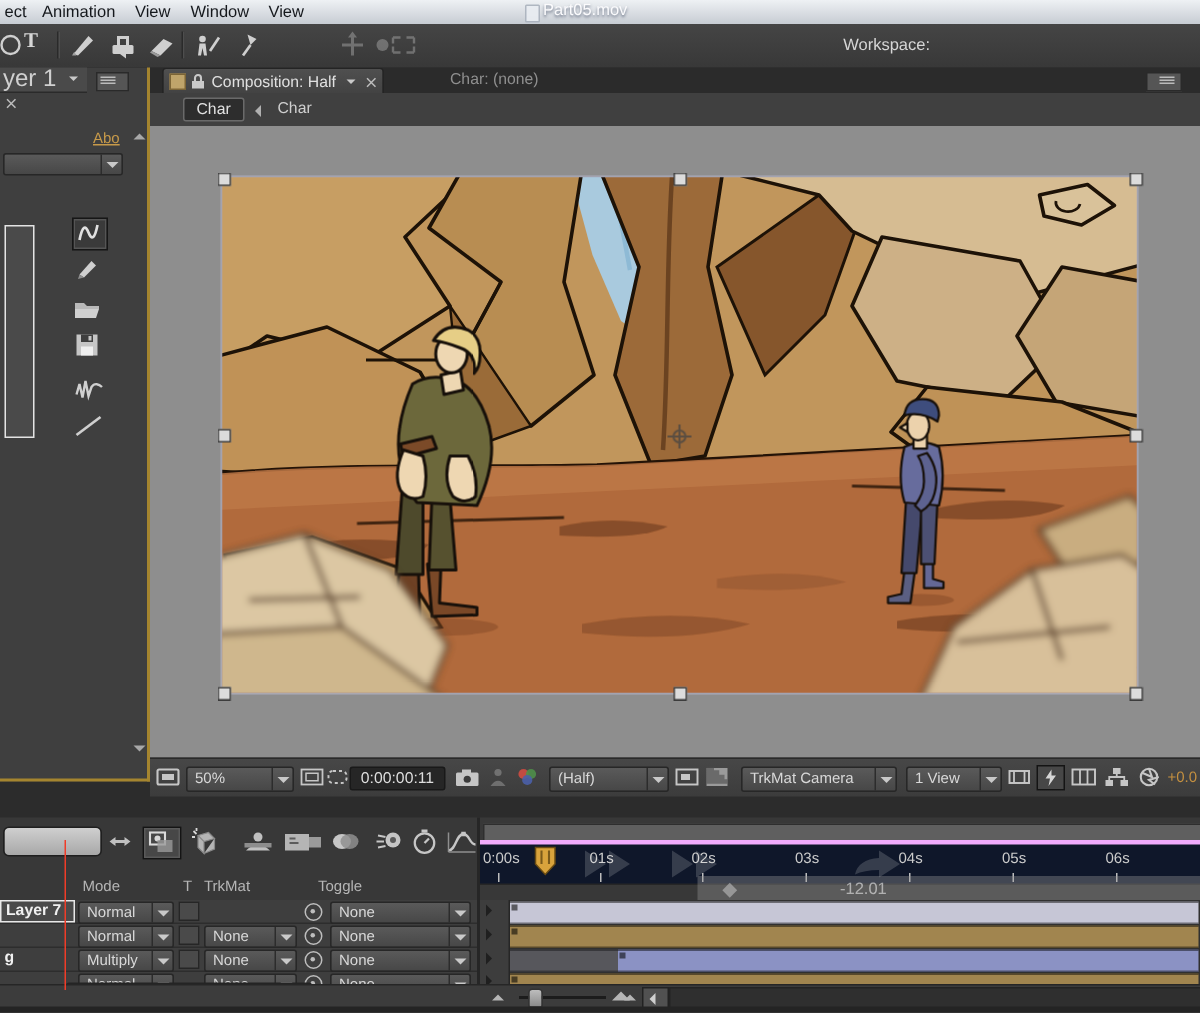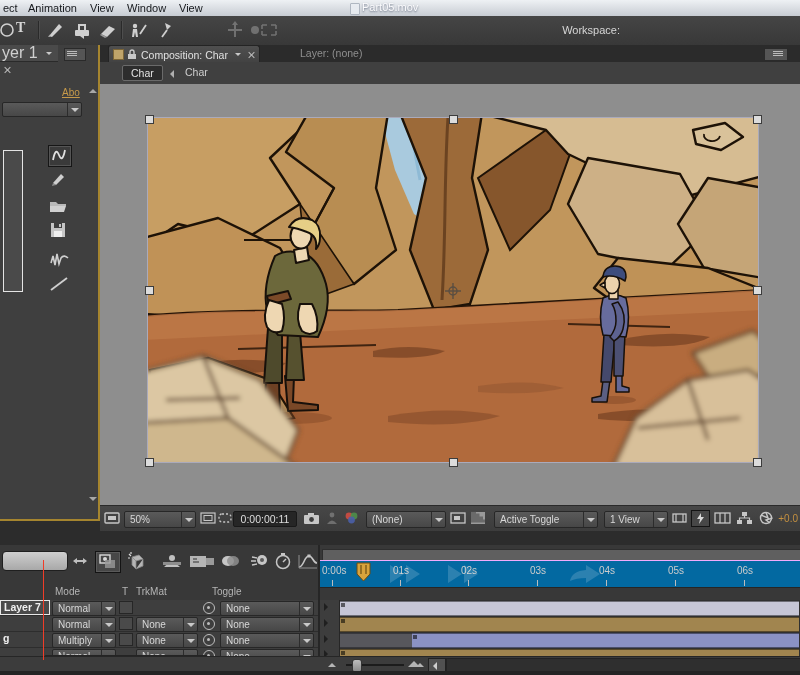--- a/index.html
+++ b/index.html
@@ -78,22 +78,22 @@
   
   #timeline{left:0;top:545px;width:800px;height:130px;background:#383838;}
   #tl-divider{position:absolute;left:318px;top:0;width:2px;height:115px;background:#262626;}
   #tl-search{position:absolute;left:2px;top:6px;width:64px;height:18px;border-radius:4px;
      background:linear-gradient(#cfcfcf,#a8a8a8);border:1px solid #1f1f1f;}
   .tl-icon{position:absolute;top:6px;width:24px;height:20px;color:#bfbfbf;}
   .tl-icon.active{border:1px solid #141414;background:#474747;box-shadow:0 0 0 1px #5a5a5a inset;}
   
   #workarea{position:absolute;left:322px;top:4px;width:478px;height:10px;background:#5f5f5f;
      border:1px solid #2e2e2e;}
-  #ruler{position:absolute;left:320px;top:15px;width:480px;height:26px;background:#0369a1;
-     border-top:1px solid #f0abfc;border-bottom:1px solid #262626;}
+  #ruler{position:absolute;left:320px;top:15px;width:480px;height:26px;background:#0f172a;
+     border-top:3px solid #f0abfc;border-bottom:1px solid #262626;}
   .rlabel{position:absolute;top:4px;color:#cccccc;font-size:10px;}
   .rtick{position:absolute;top:19px;width:1px;height:6px;background:#bdbdbd;}
   #playhead{position:absolute;left:36px;top:1px;width:15px;height:20px;z-index:6;}
   #redline{position:absolute;left:43px;top:15px;width:1px;height:100px;background:#f03c28;z-index:5;}
   .ghost{opacity:.16;}
   #ghost-band{position:absolute;left:465px;top:39px;width:335px;height:20px;background:rgba(150,150,150,.38);}
   #ghost-val{position:absolute;left:95px;top:3px;color:rgba(225,225,225,.65);font-size:11px;}
   #ghost-diamond{position:absolute;left:18px;top:6px;width:7px;height:7px;background:rgba(210,210,210,.5);transform:rotate(45deg);}
   
   #col-headers{position:absolute;left:0;top:38px;width:318px;height:17px;color:#b5b5b5;font-size:10px;}
@@ -252,25 +252,25 @@
   </div>
 
   <div id="viewer" class="abs">
     <div id="v-tabbar">
       <div id="v-tab-comp">
         <span style="width:9px;height:9px;background:#bfa46a;border:1px solid #7c6536;margin-right:3px"></span>
         <svg width="10" height="11" viewBox="0 0 10 11" style="margin-right:4px">
             <rect x="1" y="5" width="8" height="5" fill="#c9c9c9"></rect>
             <path d="M3 5 L3 3 a2 2 0 0 1 4 0 L7 5" fill="none" stroke="#c9c9c9" stroke-width="1.4"></path>
           </svg>
-        <span>Composition: Char</span>
+        <span>Composition: Half</span>
         <span class="mini-arrow" style="margin-left:7px"></span>
         <span class="mini-x" style="margin-left:7px"></span>
       </div>
-      <span id="v-tab-layer">Layer: (none)</span>
+      <span id="v-tab-layer">Char: (none)</span>
       <div id="v-menu-icon"></div>
     </div>
     <div id="v-crumbs">
       <span id="crumb-char">Char</span>
       <span class="crumb-arrow" style="left:70px;top:8px"></span>
       <span id="crumb-parent">Char</span>
     </div>
 
     <div id="v-canvas">
       <div id="comp-frame">
@@ -414,37 +414,37 @@
           </svg>
         </span>
       <span class="sb-icon" style="left:243px">
         <svg width="18" height="14" viewBox="0 0 18 14">
             <circle cx="6" cy="5" r="3.4" fill="#c14b42"></circle>
             <circle cx="11" cy="5" r="3.4" fill="#4f8f4a" opacity=".9"></circle>
             <circle cx="8.5" cy="9" r="3.4" fill="#4a5fa8" opacity=".9"></circle>
           </svg>
         </span>
       <div class="dd" style="left:266px;top:5px;width:78px;height:15px">
-        <span class="dd-t">(None)</span>
+        <span class="dd-t">(Half)</span>
         <span class="dd-a"></span>
       </div>
       <span class="sb-icon" style="left:350px">
         <svg width="16" height="14" viewBox="0 0 16 14">
             <rect x="1" y="2" width="14" height="10" fill="none" stroke="#c6c6c6" stroke-width="1.3"></rect>
             <rect x="4" y="5" width="6" height="4" fill="#c6c6c6"></rect>
           </svg>
         </span>
       <span class="sb-icon" style="left:370px">
         <svg width="16" height="14" viewBox="0 0 16 14">
             <rect x="1" y="1" width="14" height="12" fill="#9a9a9a"></rect>
             <path d="M1,1 h3.5 v3 h3.5 v3 h3.5 v3 h3.5 M4.5,4 h-3.5 M8,7 h-7 M11.5,10 h-10.5" stroke="#4b4b4b" stroke-width="3" fill="none" opacity=".6"></path>
           </svg>
         </span>
       <div class="dd" style="left:394px;top:5px;width:102px;height:15px">
-        <span class="dd-t">Active Toggle</span>
+        <span class="dd-t">TrkMat Camera</span>
         <span class="dd-a"></span>
       </div>
       <div class="dd" style="left:504px;top:5px;width:62px;height:15px">
         <span class="dd-t">1 View</span>
         <span class="dd-a"></span>
       </div>
       <span class="sb-icon" style="left:572px">
         <svg width="15" height="14" viewBox="0 0 15 14">
             <rect x="1" y="3" width="13" height="8" fill="none" stroke="#c6c6c6" stroke-width="1.3"></rect>
             <path d="M4 3 L4 11 M11 3 L11 11" stroke="#c6c6c6" stroke-width="1.2"></path>
@@ -570,20 +570,24 @@
         <path d="M2 18 q2,-10 16,-11 l0,-5 l14,9 l-14,9 l0,-5 q-10,0 -16,3 Z" fill="#fff"></path>
       </svg>
       <div id="playhead">
         <svg width="15" height="20" viewBox="0 0 15 20">
             <path d="M1 1 L14 1 L14 12 L7.5 19 L1 12 Z" fill="#d8a33c" stroke="#6b4c12" stroke-width="1"></path>
             <path d="M5 3 L5 12 M10 3 L10 12" stroke="#7a5a1a" stroke-width="1.4"></path>
           </svg>
       </div>
     </div>
     <div id="redline"></div>
+    <div id="ghost-band">
+      <span id="ghost-diamond"></span>
+      <span id="ghost-val">-12.01</span>
+    </div>
 
     <div id="col-headers">
       <span class="hdr" style="left:55px">Mode</span>
       <span class="hdr" style="left:122px">T</span>
       <span class="hdr" style="left:136px">TrkMat</span>
       <span class="hdr" style="left:212px">Toggle</span>
     </div>
 
     <div class="tl-row" style="top:55px">
       <span class="layer-name boxed-name">Layer 7</span>

